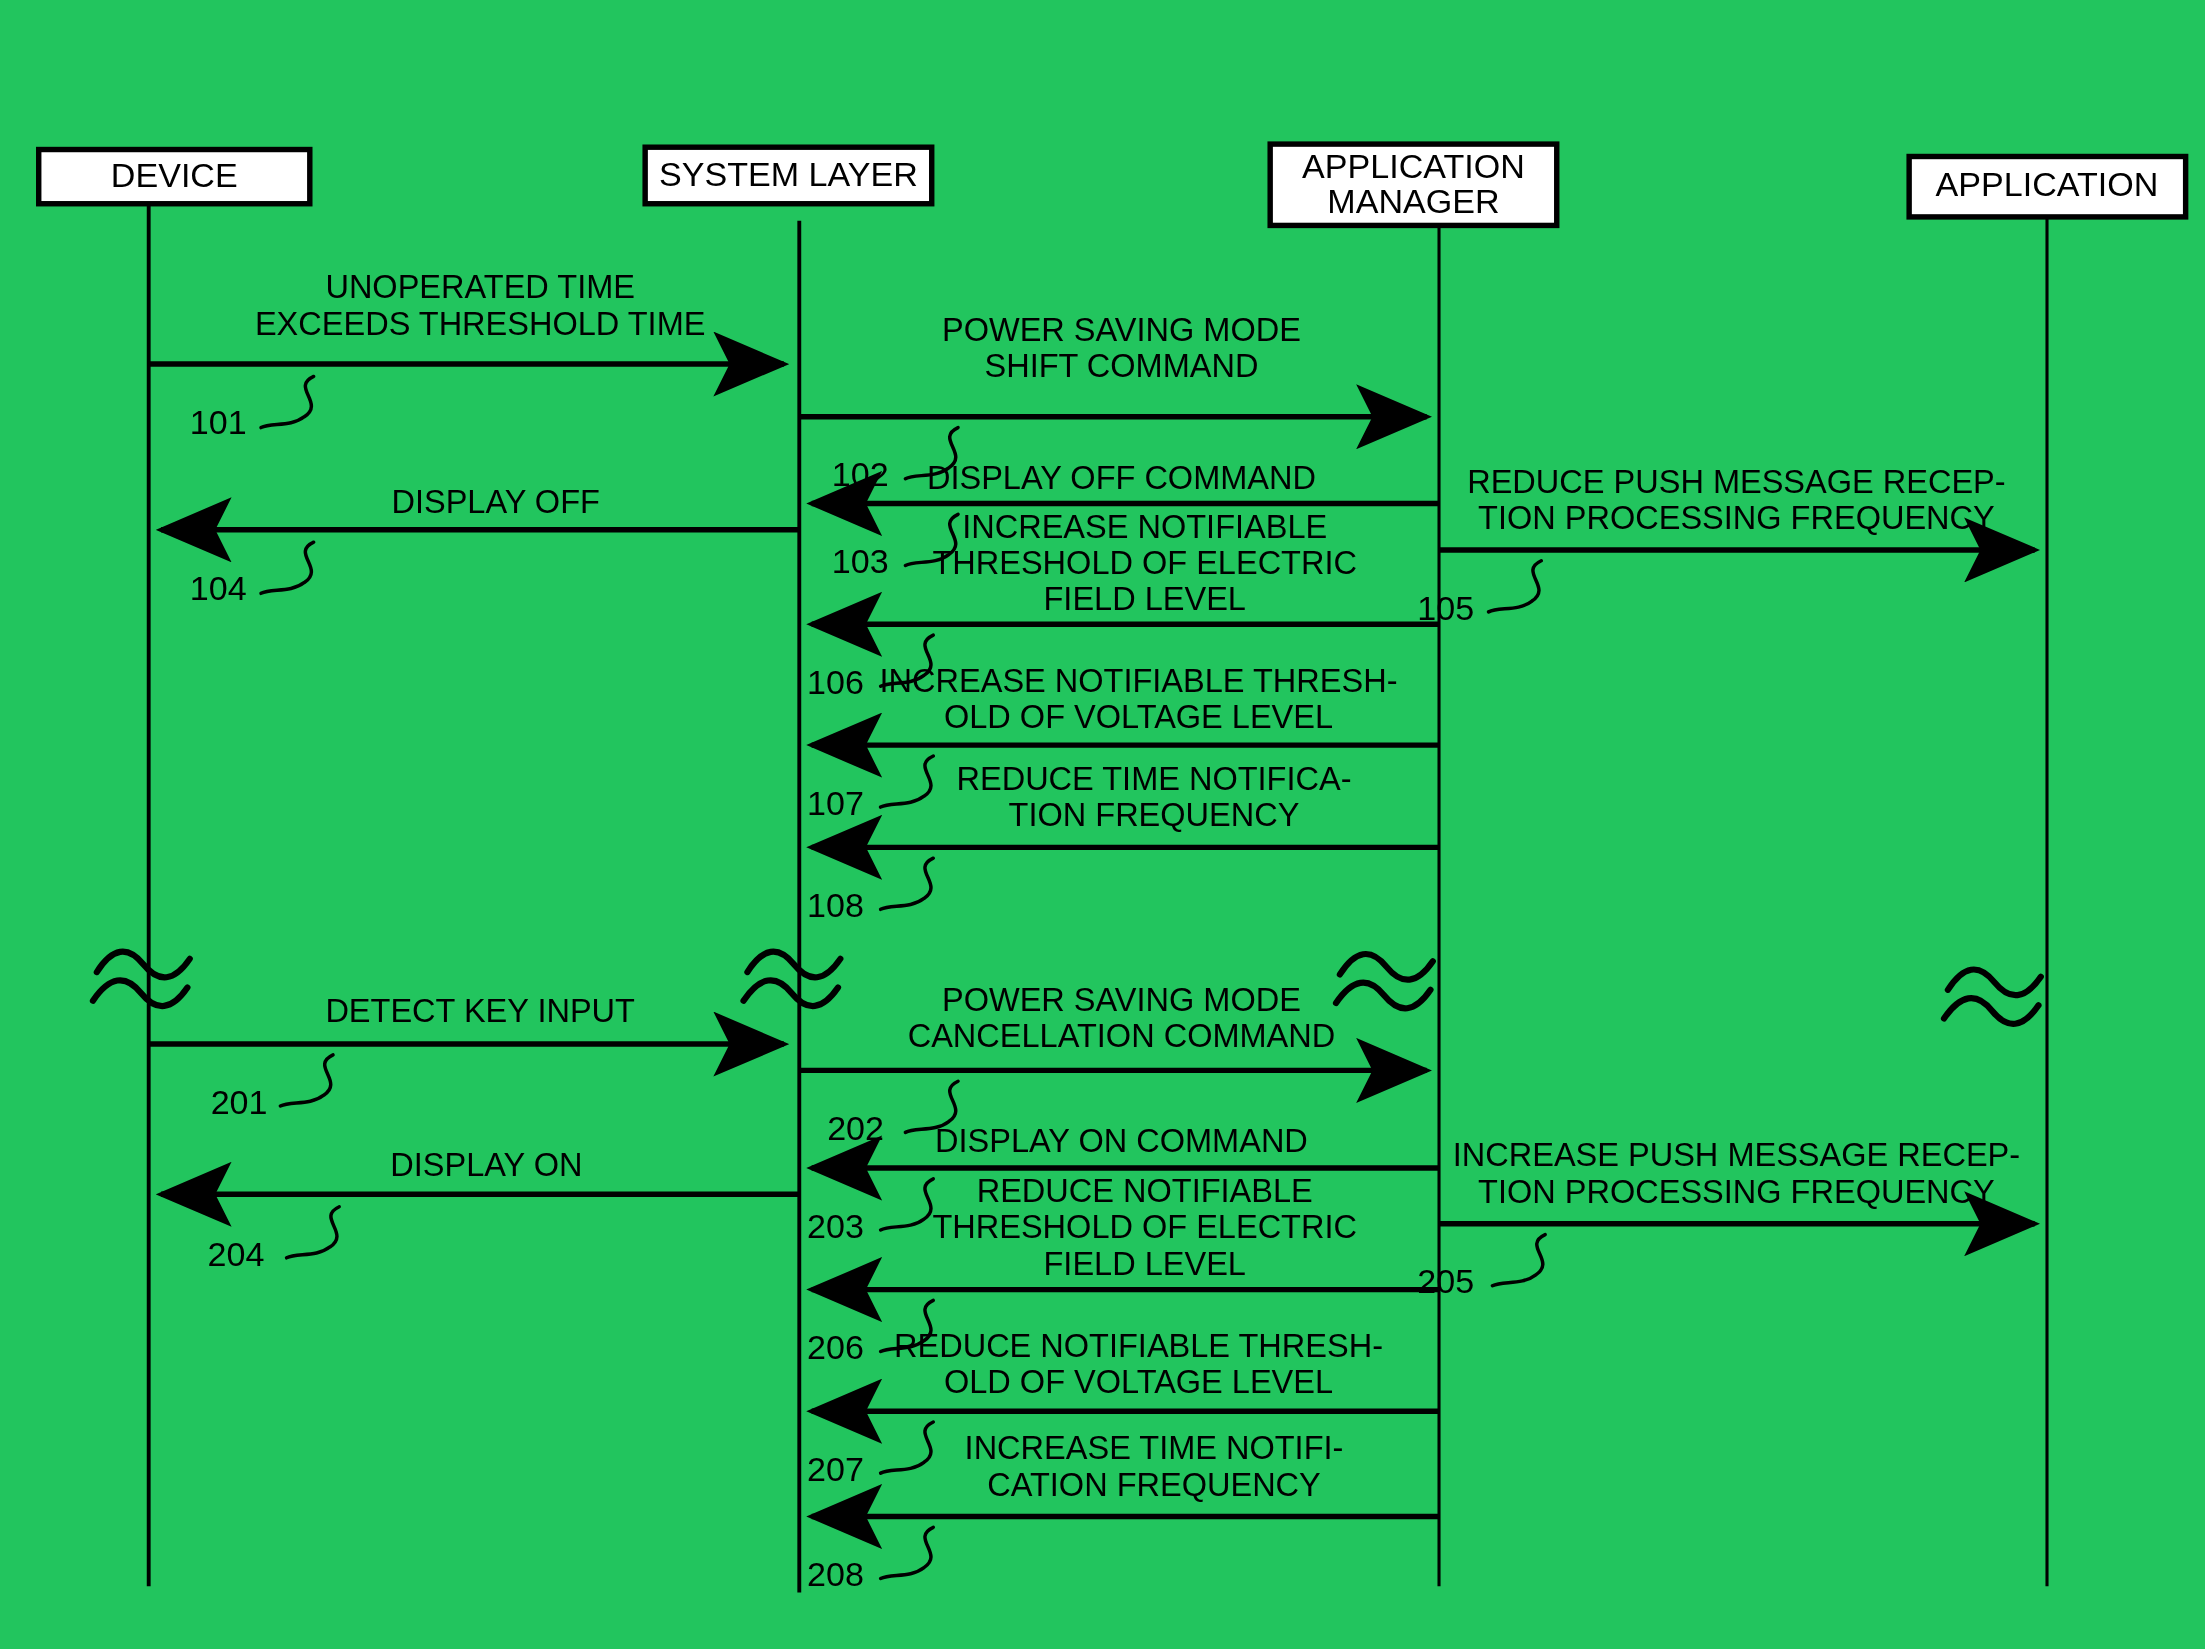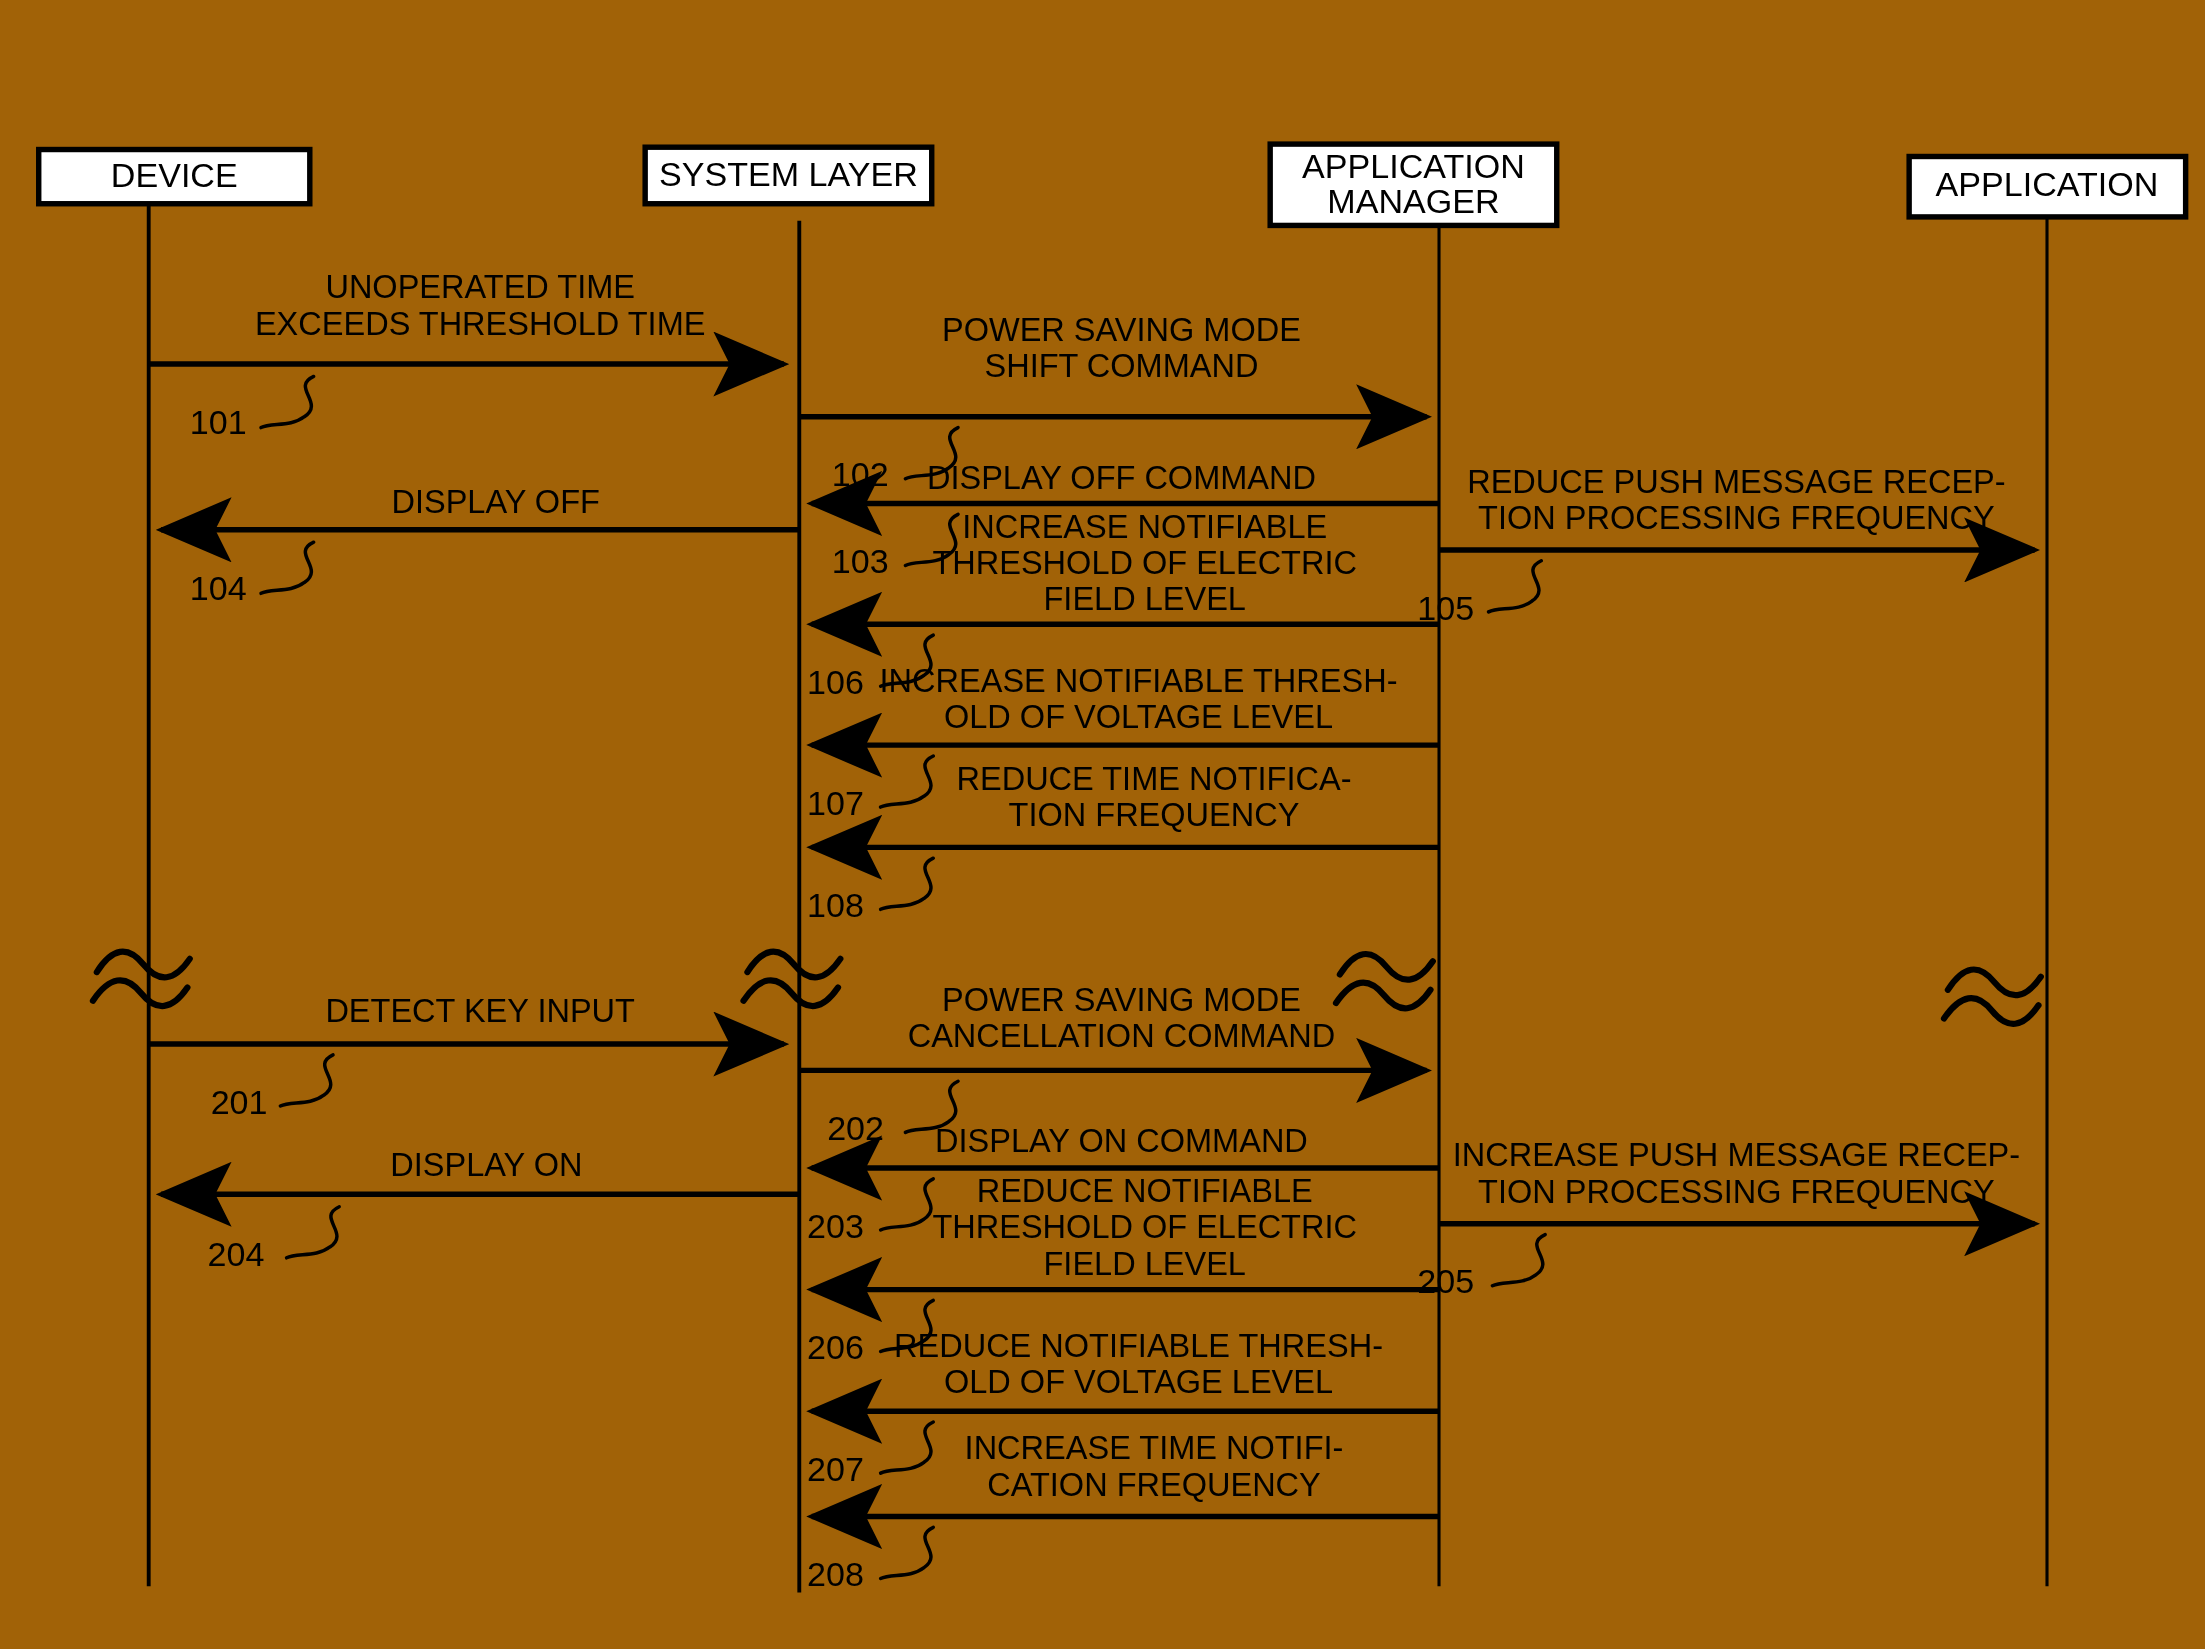--- a/index.html
+++ b/index.html
@@ -4,21 +4,21 @@
 <style>
   html, body {
     margin: 0;
     padding: 0;
     background: #ffffff;
   }
   #root {
     position: relative;
     width: 2205px;
     height: 1649px;
-    background: #a16207;
+    background: #22c55e;
     font-family: "Liberation Sans", sans-serif;
   }
   svg.diagram {
     position: absolute;
     top: 0;
     left: 0;
     width: 2205px;
     height: 1649px;
     display: block;
   }

